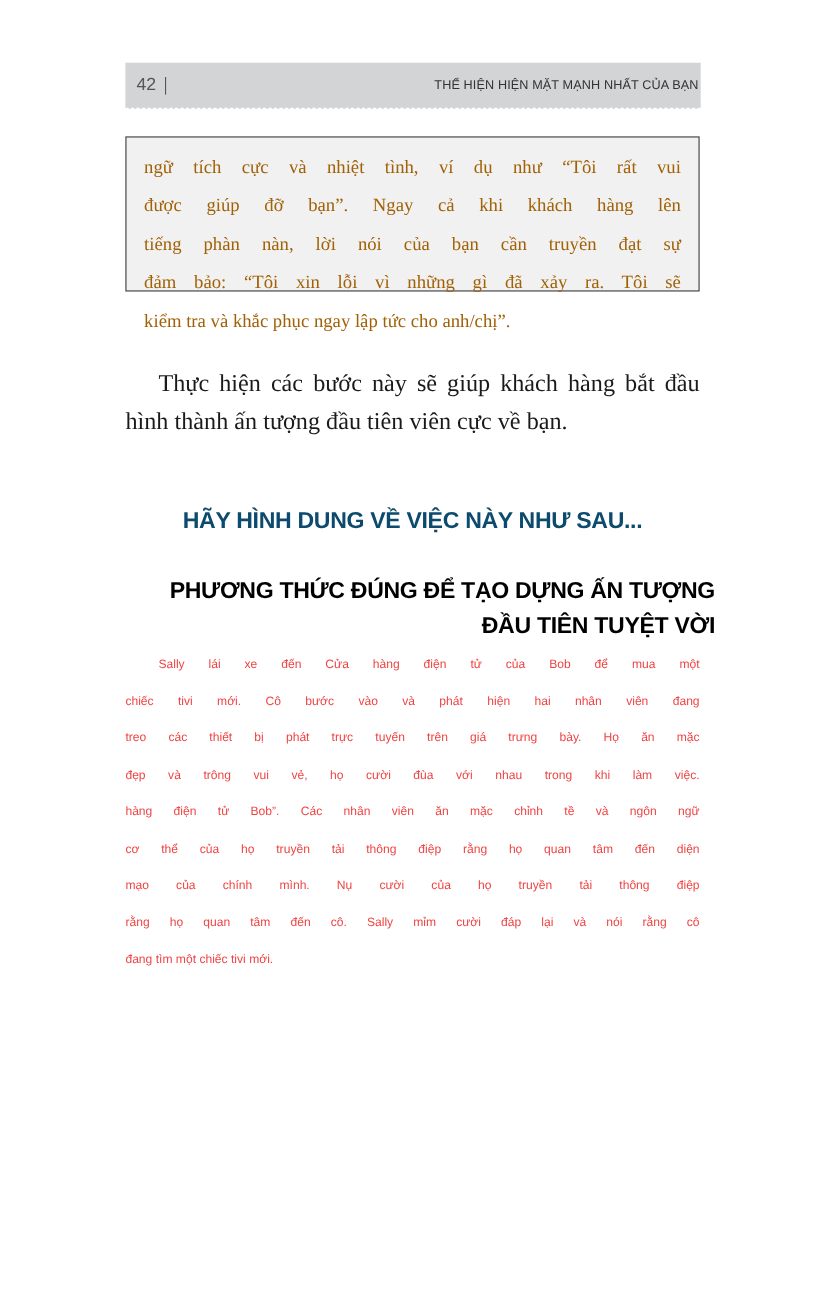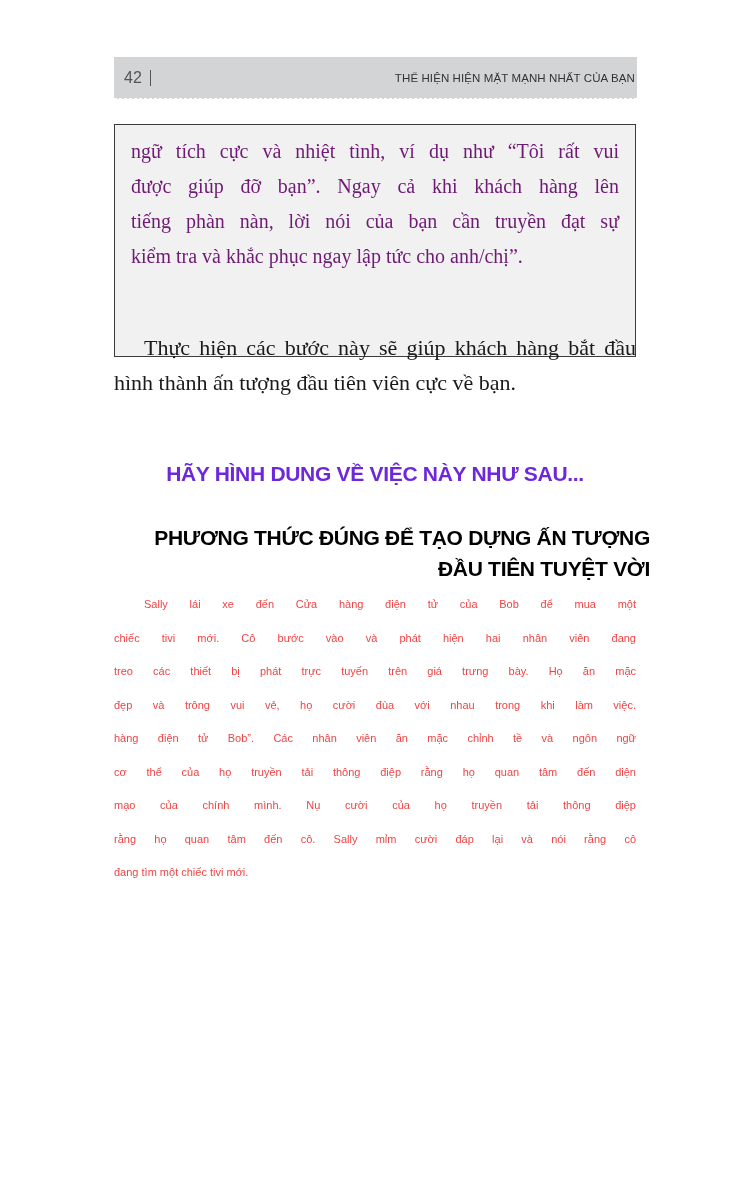--- a/index.html
+++ b/index.html
@@ -46,31 +46,31 @@
     .running-title {
       font-size: 11.5px;
       color: #333;
       letter-spacing: 0.1px;
     }
     .callout-box {
       position: absolute;
       left: 114px;
       top: 124px;
       width: 522px;
-      height: 233px;
+      height: 141px;
       box-sizing: border-box;
       border: 1.5px solid #3c3c3c;
       background: #f1f1f1;
       padding: 9px 16px 0 16px;
       font-family: "Liberation Serif", serif;
-      font-size: 20px;
+      font-size: 17px;
       line-height: 35px;
       text-align: justify;
       text-align-last: left;
-      color: #701a75;
+      color: #a16207;
     }
     .callout-line {
       display: block;
       text-align: justify;
       text-align-last: justify;
       white-space: nowrap;
     }
     .callout-line.last { text-align-last: left; }
     .serif-para {
       position: absolute;
@@ -88,21 +88,21 @@
     .heading-1 {
       position: absolute;
       left: 114px;
       top: 462px;
       width: 522px;
       text-align: center;
       font-family: "Liberation Sans", sans-serif;
       font-weight: bold;
       font-size: 21px;
       letter-spacing: -0.3px;
-      color: #6d28d9;
+      color: #0c4a6e;
     }
     .heading-2 {
       position: absolute;
       left: 100px;
       top: 522px;
       width: 550px;
       text-align: right;
       font-family: "Liberation Sans", sans-serif;
       font-weight: bold;
       font-size: 21px;
@@ -138,20 +138,21 @@
     <span>42</span>
     <span class="page-sep"></span>
   </div>
   <span class="running-title">THỂ HIỆN HIỆN MẶT MẠNH NHẤT CỦA BẠN</span>
 </div>
 
 <div class="callout-box">
   <span class="callout-line">ngữ tích cực và nhiệt tình, ví dụ như “Tôi rất vui</span>
   <span class="callout-line">được giúp đỡ bạn”. Ngay cả khi khách hàng lên</span>
   <span class="callout-line">tiếng phàn nàn, lời nói của bạn cần truyền đạt sự</span>
+  <span class="callout-line">đảm bảo: “Tôi xin lỗi vì những gì đã xảy ra. Tôi sẽ</span>
   <span class="callout-line last">kiểm tra và khắc phục ngay lập tức cho anh/chị”.</span>
 </div>
 
 <div class="serif-para">
   <span class="serif-line indent">Thực hiện các bước này sẽ giúp khách hàng bắt đầu</span>
   <span class="serif-line last">hình thành ấn tượng đầu tiên viên cực về bạn.</span>
 </div>
 
 <div class="heading-1">HÃY HÌNH DUNG VỀ VIỆC NÀY NHƯ SAU...</div>
 

